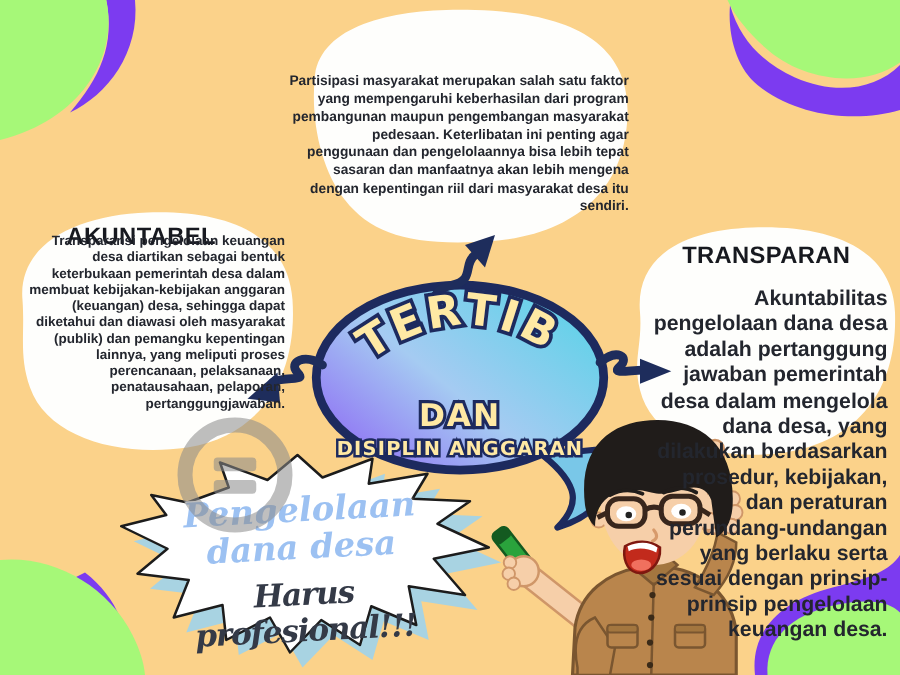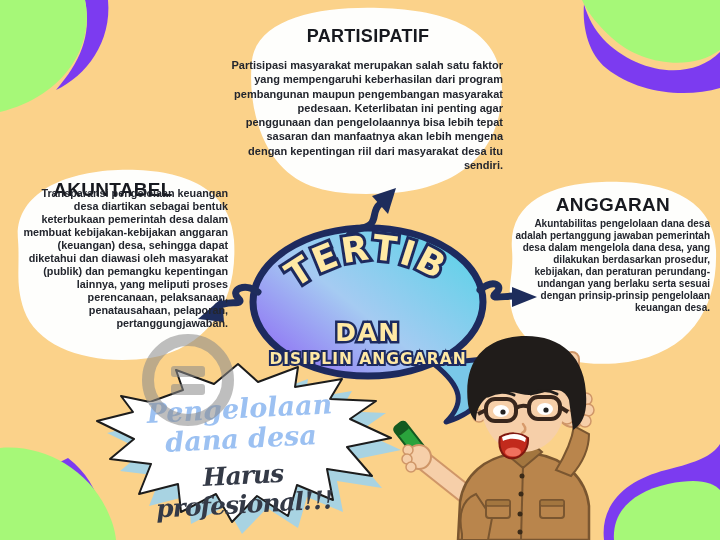--- a/index.html
+++ b/index.html
@@ -13,21 +13,21 @@
     font-weight:800;color:#17191F;text-align:center;letter-spacing:.3px;
   }
   .sec-body{
     font-weight:700;color:#23262e;text-align:right;
   }
   .part-title{left:238px;top:26px;width:260px;font-size:18px;}
   .part-body{left:231px;top:58px;width:272px;font-size:11px;line-height:1.3;}
   .trans-title{left:18px;top:179px;width:190px;font-size:19px;}
   .trans-body{left:14px;top:187px;width:214px;font-size:10.8px;line-height:1.2;}
   .akun-title{left:518px;top:194px;width:190px;font-size:19px;}
-  .akun-body{left:514px;top:218px;width:196px;font-size:10px;line-height:1.2;}
+  .akun-body{left:514px;top:229px;width:196px;font-size:17px;line-height:1.2;}
   .star-text{
     left:116px;top:394px;width:252px;text-align:center;
     transform:rotate(-3deg);
   }
   .star-script{
     font-family:"DejaVu Serif",serif;font-style:italic;font-weight:700;
     font-size:27px;line-height:1.1;color:#9CC1F2;
     text-shadow:0 0 3px #ffffff,1px 1px 0 #ffffff,-1px -1px 0 #ffffff;
   }
   .star-emph{
@@ -160,27 +160,26 @@
         <path d="M 486,410 L 478,414"></path>
         <path d="M 560,407 L 568,412"></path>
       </g>
       <path d="M 523,424 Q 528,430 522,433" stroke="#D79A6B" stroke-width="2.5" fill="none" stroke-linecap="round"></path>
       <path d="M 500,437 C 508,432 520,432 528,438 C 529,452 518,460 509,458 C 501,456 498,446 500,437 Z" fill="#C22A1C" stroke="#7E1810" stroke-width="2"></path>
       <path d="M 502,437 C 510,433 520,433 526,438 L 525,442 C 518,438 508,438 503,441 Z" fill="#FFFFFF"></path>
       <ellipse cx="513" cy="452" rx="8" ry="4.5" fill="#F0705E"></ellipse>
     </g>
   </svg>
 
-  <div class="abs sec-title part-title">PARTISIPATIF</div>
   <div class="abs sec-body part-body">Partisipasi masyarakat merupakan salah satu faktor yang mempengaruhi keberhasilan dari program pembangunan maupun pengembangan masyarakat pedesaan. Keterlibatan ini penting agar penggunaan dan pengelolaannya bisa lebih tepat sasaran dan manfaatnya akan lebih mengena dengan kepentingan riil dari masyarakat desa itu sendiri.</div>
 
   <div class="abs sec-title trans-title">AKUNTABEL</div>
   <div class="abs sec-body trans-body">Transparansi pengelolaan keuangan desa diartikan sebagai bentuk keterbukaan pemerintah desa dalam membuat kebijakan-kebijakan anggaran (keuangan) desa, sehingga dapat diketahui dan diawasi oleh masyarakat (publik) dan pemangku kepentingan lainnya, yang meliputi proses perencanaan, pelaksanaan, penatausahaan, pelaporan, pertanggungjawaban.</div>
 
-  <div class="abs sec-title akun-title">ANGGARAN</div>
+  <div class="abs sec-title akun-title">TRANSPARAN</div>
   <div class="abs sec-body akun-body">Akuntabilitas pengelolaan dana desa adalah pertanggung jawaban pemerintah desa dalam mengelola dana desa, yang dilakukan berdasarkan prosedur, kebijakan, dan peraturan perundang-undangan yang berlaku serta sesuai dengan prinsip-prinsip pengelolaan keuangan desa.</div>
 
   <div class="abs star-text">
     <div class="star-script">Pengelolaan</div>
     <div class="star-script">dana desa</div>
     <div class="star-emph">Harus profesional!!!</div>
   </div>
 
   <div class="abs watermark">
     <div class="wm-circle">

